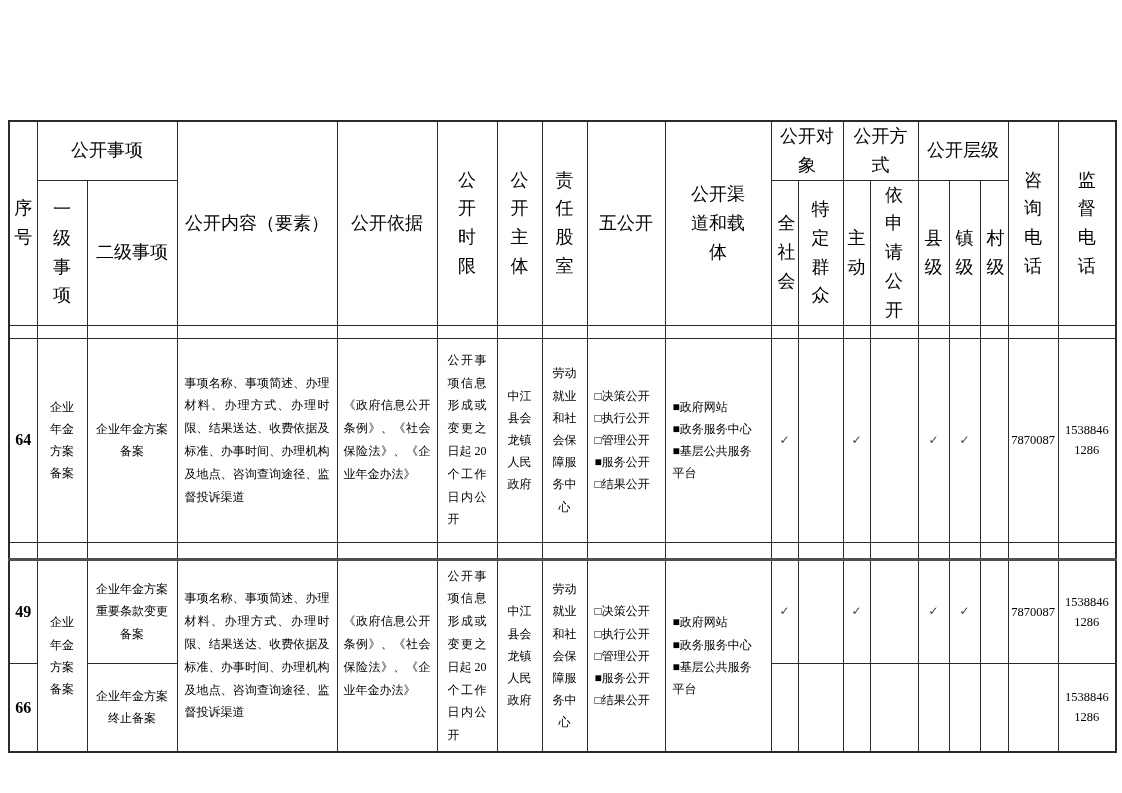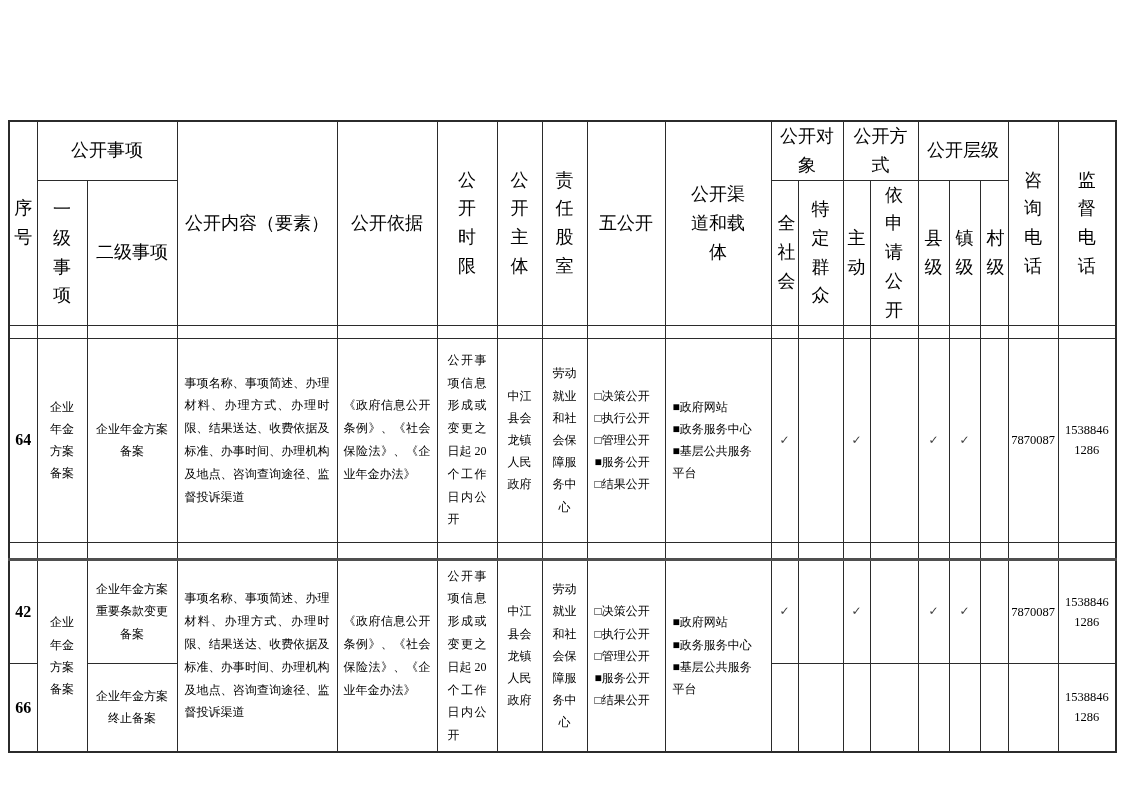--- a/index.html
+++ b/index.html
@@ -171,21 +171,21 @@
             <td></td>
             <td></td>
             <td></td>
             <td></td>
             <td></td>
             <td></td>
             <td></td>
       </tr>
 
       <tr class="r65">
-        <td class="c-serial">42</td>
+        <td class="c-serial">49</td>
         <td rowspan="2" class="c-l1">企业年金方案备案</td>
         <td class="c-l2">企业年金方案重要条款变更备案</td>
         <td rowspan="2" class="c-content">事项名称、事项简述、办理材料、办理方式、办理时限、结果送达、收费依据及标准、办事时间、办理机构及地点、咨询查询途径、监督投诉渠道</td>
         <td rowspan="2" class="c-basis">《政府信息公开条例》、《社会保险法》、《企业年金办法》</td>
         <td rowspan="2" class="c-time">公开事项信息形成或变更之日起 20 个工作日内公开</td>
         <td rowspan="2" class="c-subj">中江县会龙镇人民政府</td>
         <td rowspan="2" class="c-dept">劳动就业和社会保障服务中心</td>
         <td rowspan="2" class="c-list">
           <div>□决策公开</div>
           <div>□执行公开</div>

